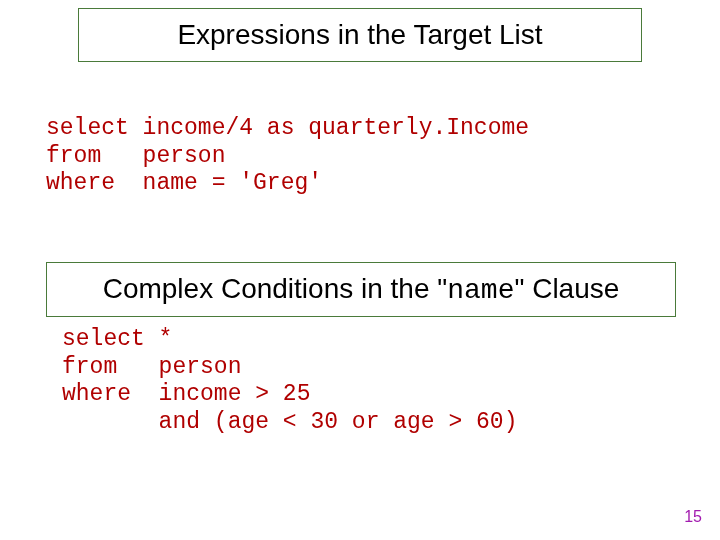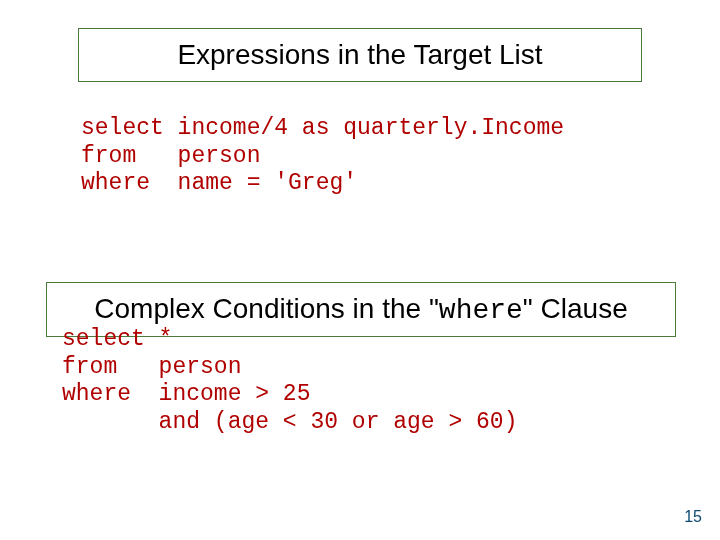--- a/index.html
+++ b/index.html
@@ -15,21 +15,20 @@
     position: relative;
     width: 720px;
     height: 540px;
     box-sizing: border-box;
   }
   .heading-box {
     border: 1px solid #4a7a3a;
     box-sizing: border-box;
     padding: 10px 14px;
     text-align: center;
-    margin-top: 20px;
   }
   .heading-1 {
     position: absolute;
     left: 78px;
     top: 8px;
     width: 564px;
     font-size: 28px;
     color: #000000;
   }
   .heading-2 {
@@ -48,49 +47,48 @@
     position: absolute;
     font-family: "Courier New", Courier, monospace;
     font-size: 23px;
     line-height: 1.2;
     white-space: pre;
     color: #b00000;
   }
   .code-1 {
     left: 46px;
     top: 115px;
-    margin-left: 35px;
   }
   .code-2 {
     left: 62px;
     top: 326px;
   }
   .page-num {
     position: absolute;
     right: 18px;
     bottom: 14px;
     font-size: 16px;
-    color: #0c4a6e;
+    color: #a21caf;
   }
 </style>
 </head>
 <body>
 
 <div class="slide">
 
   <div class="heading-box heading-1">
     <span>Expressions in the Target List</span>
   </div>
 
   <div class="code-block code-1">select income/4 as quarterly.Income
 from   person
 where  name = 'Greg'</div>
 
   <div class="heading-box heading-2">
-    <span>Complex Conditions in the "</span><span class="mono">where</span><span>" Clause</span>
+    <span>Complex Conditions in the "</span><span class="mono">name</span><span>" Clause</span>
   </div>
 
   <div class="code-block code-2">select *
 from   person
 where  income &gt; 25
        and (age &lt; 30 or age &gt; 60)</div>
 
   <div class="page-num">15</div>
 
 </div>

